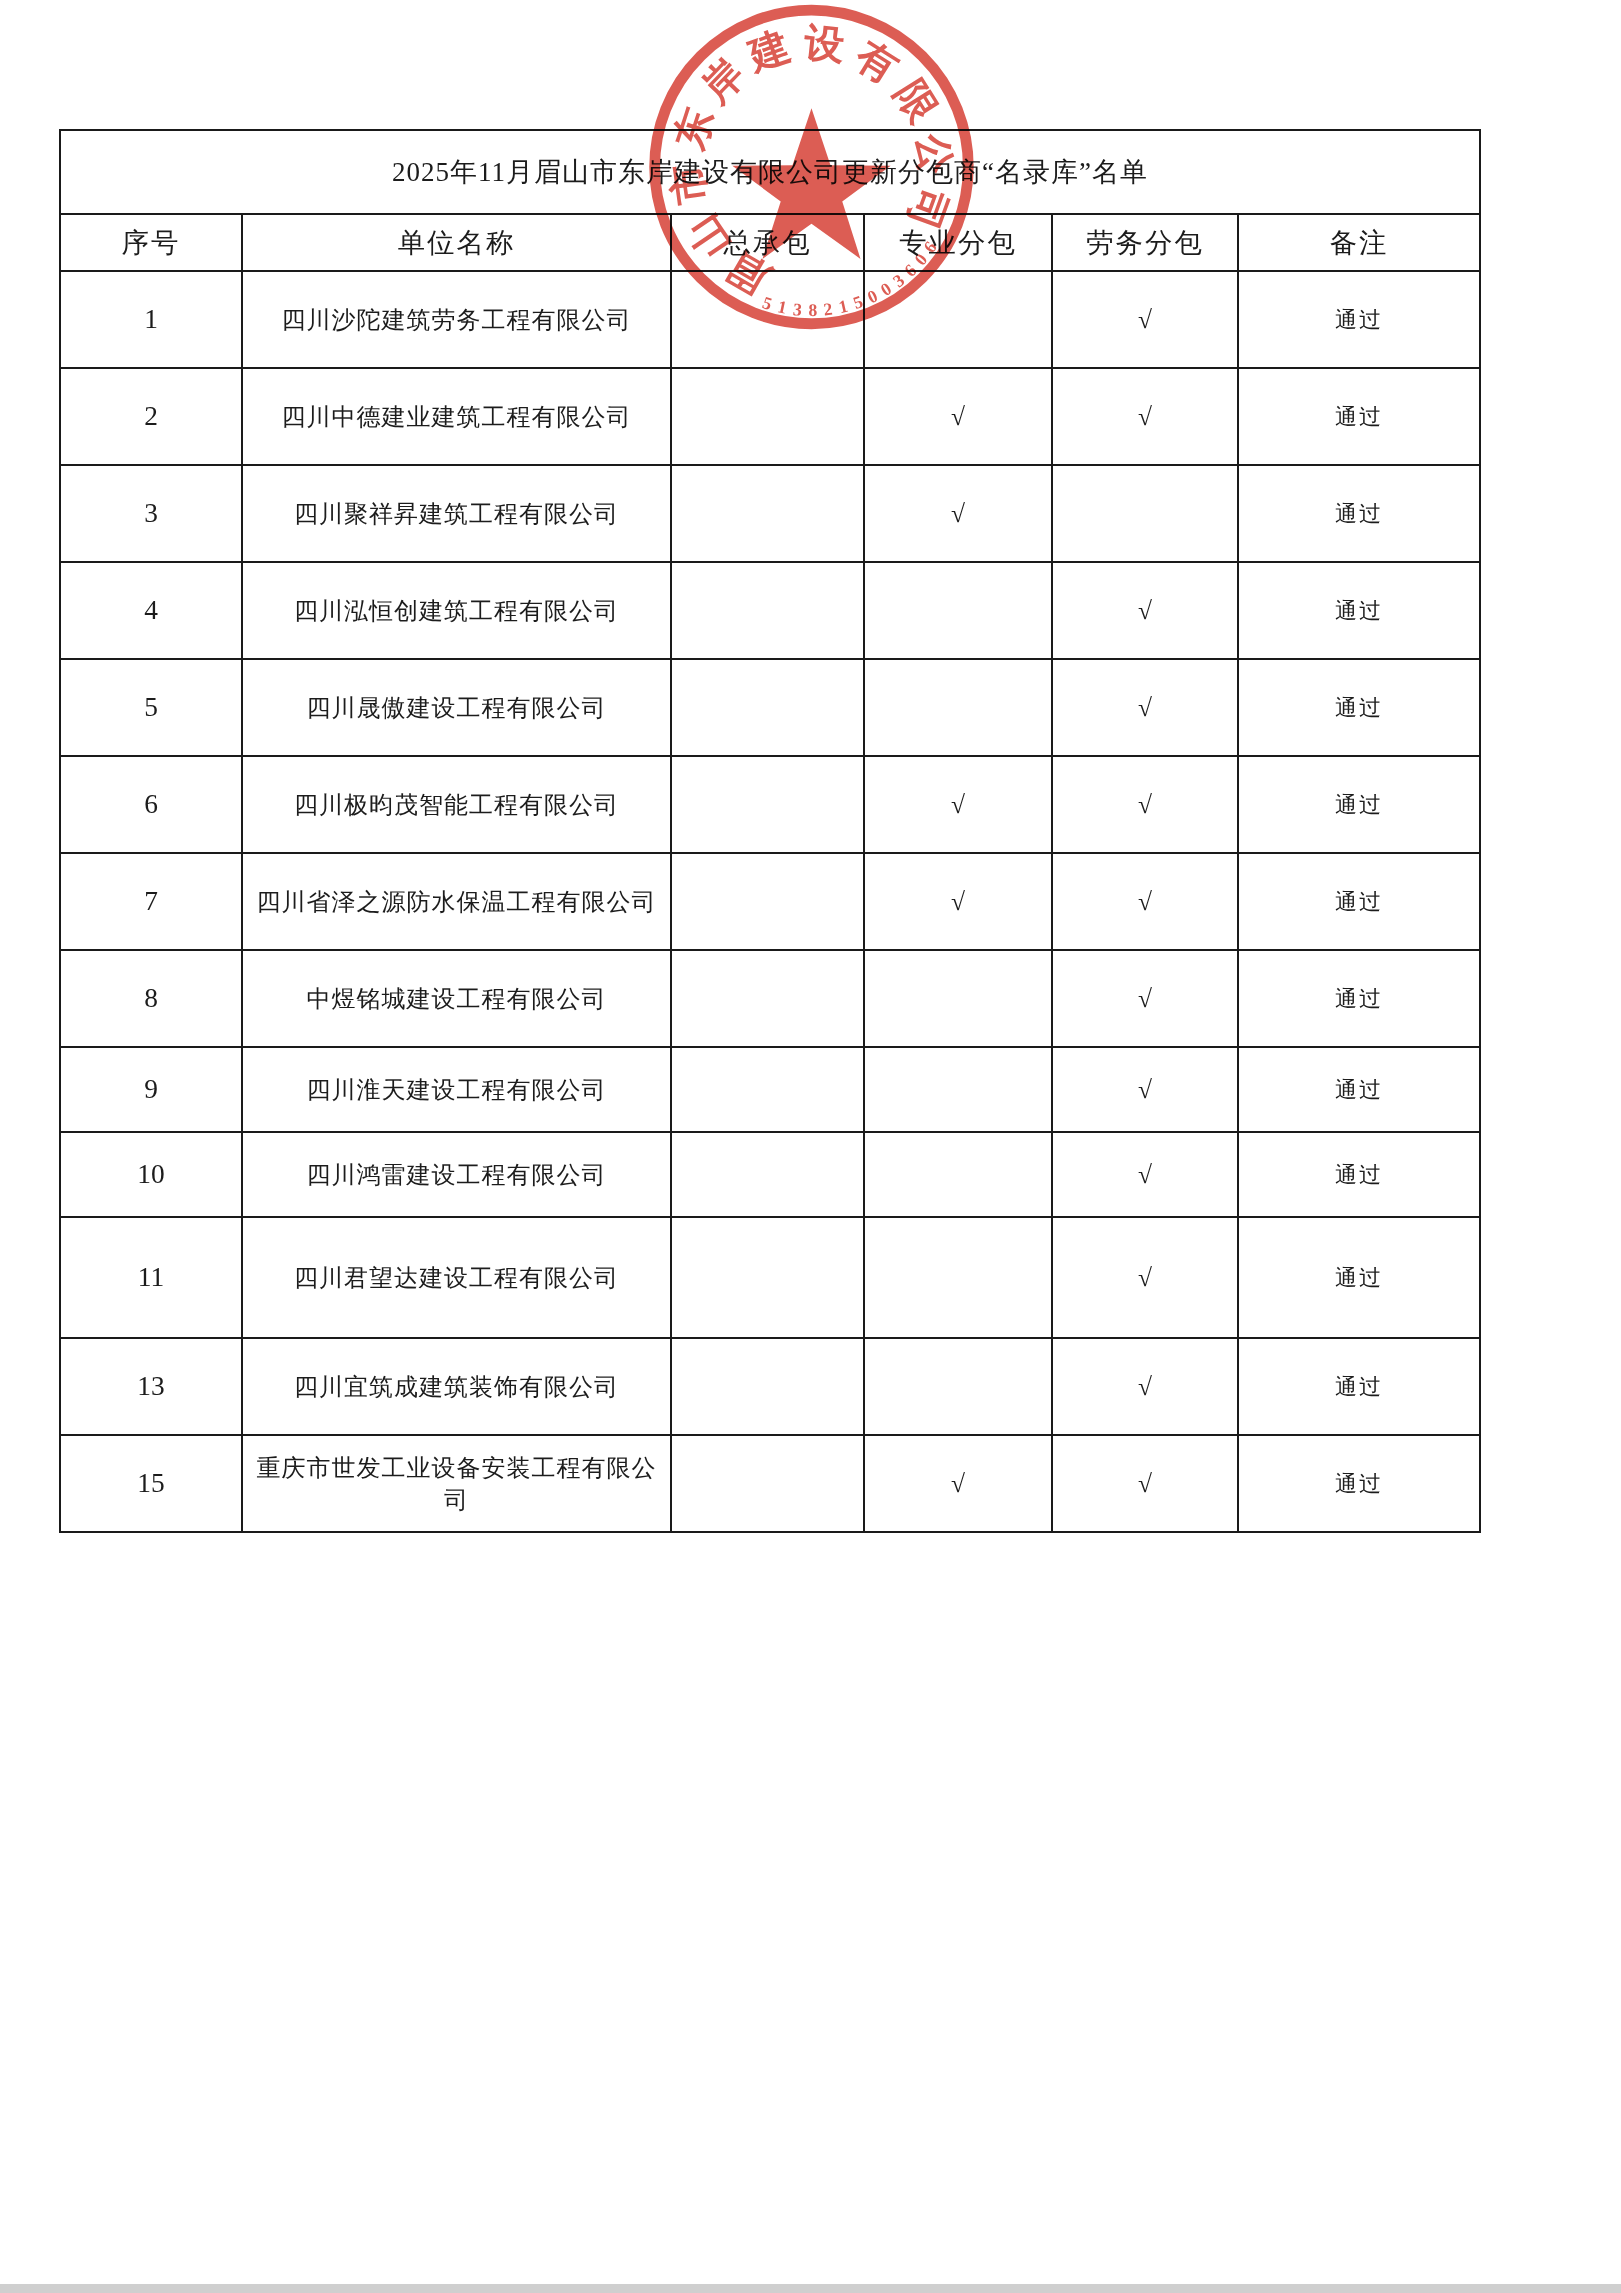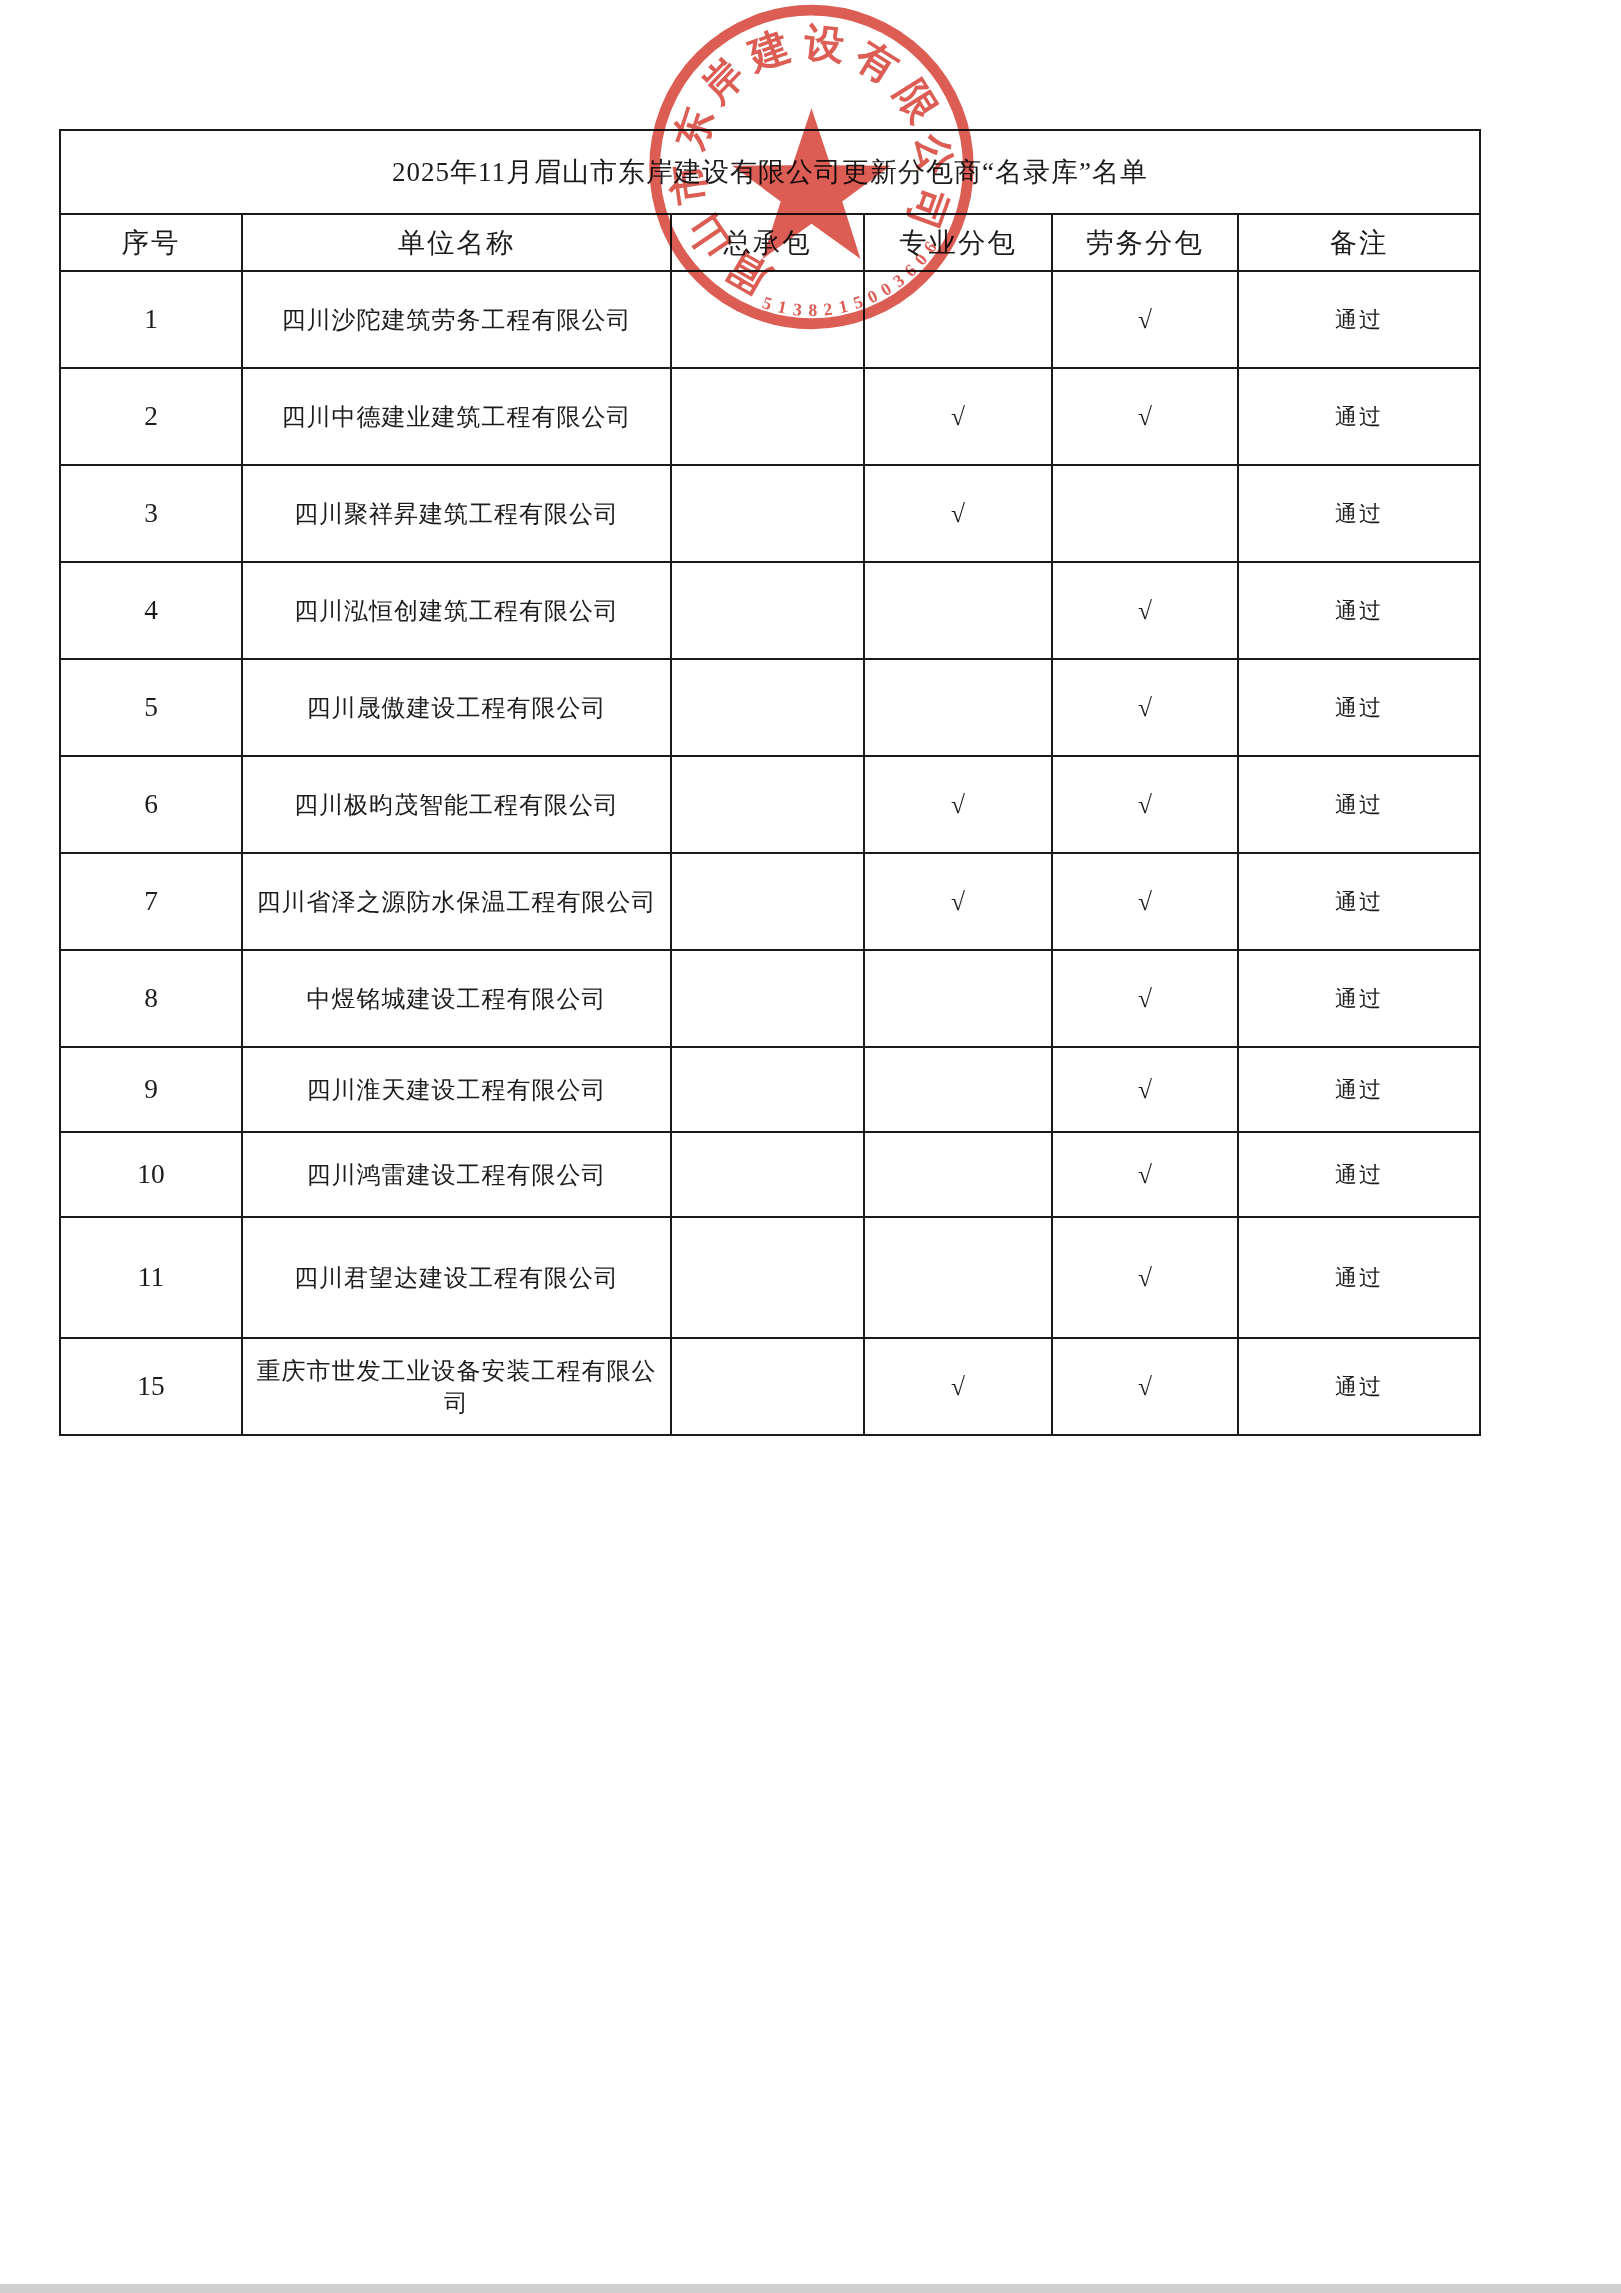--- a/index.html
+++ b/index.html
@@ -154,20 +154,28 @@
         <td class="c-no">10</td>
         <td class="c-name">四川鸿雷建设工程有限公司</td>
         <td class="c-check"></td>
         <td class="c-check"></td>
         <td class="c-check">√</td>
         <td class="c-remark">通过</td>
       </tr>
       <tr>
         <td class="c-no">11</td>
         <td class="c-name">四川君望达建设工程有限公司</td>
+        <td class="c-check"></td>
+        <td class="c-check"></td>
+        <td class="c-check">√</td>
+        <td class="c-remark">通过</td>
+      </tr>
+      <tr>
+        <td class="c-no">13</td>
+        <td class="c-name">四川宜筑成建筑装饰有限公司</td>
         <td class="c-check"></td>
         <td class="c-check"></td>
         <td class="c-check">√</td>
         <td class="c-remark">通过</td>
       </tr>
       <tr>
         <td class="c-no">15</td>
         <td class="c-name">重庆市世发工业设备安装工程有限公司</td>
         <td class="c-check"></td>
         <td class="c-check">√</td>

